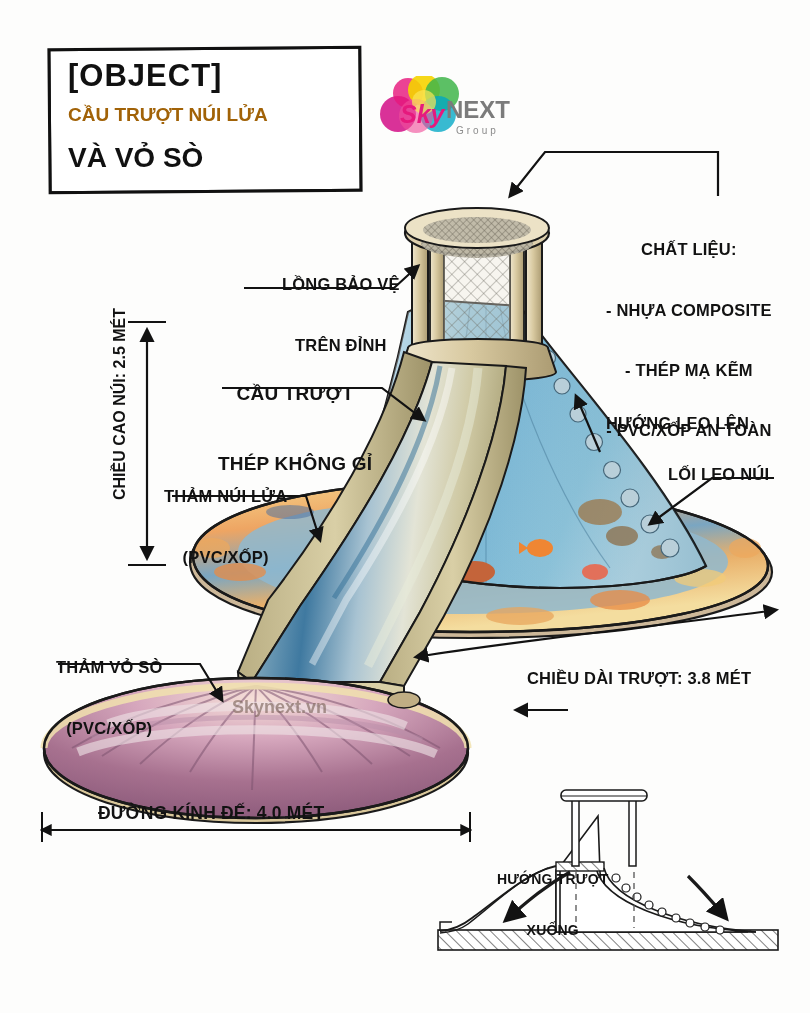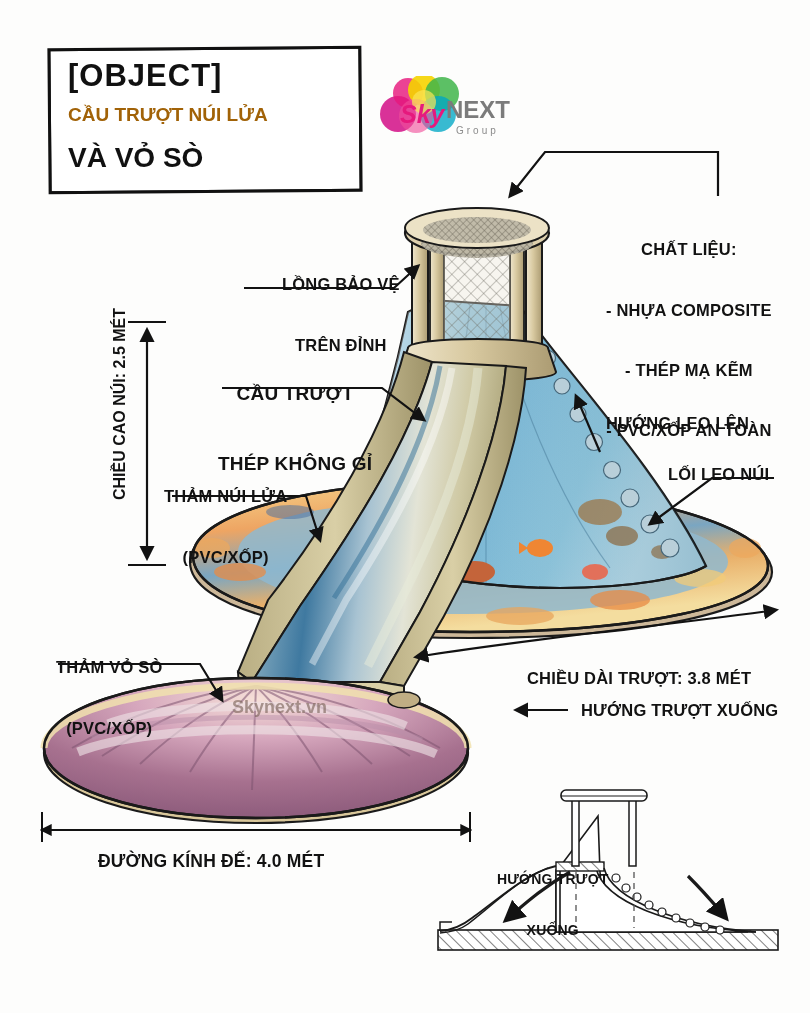--- a/index.html
+++ b/index.html
@@ -48,21 +48,21 @@
   
   .t-cage{left:238px;top:234px;font-size:16.5px;text-align:center;margin-left:44px;}
   .t-slide{left:218px;top:336px;font-size:19px;}
   .t-mat-vol{left:164px;top:446px;font-size:16.5px;}
   .t-mat-shell{left:56px;top:617px;font-size:16.5px;}
   .t-mat{left:606px;top:199px;font-size:16.5px;}
   .t-climbdir{left:606px;top:413px;font-size:16.5px;}
   .t-climbpath{left:668px;top:464px;font-size:16.5px;}
   .t-len{left:527px;top:668px;font-size:16.5px;}
   .t-slidedir{left:581px;top:700px;font-size:16.5px;}
-  .t-dia{left:98px;top:851px;font-size:17.5px;}
+  .t-dia{left:98px;top:803px;font-size:17.5px;}
   .t-inset{left:497px;top:837px;font-size:14px;text-align:center;}
 
   #t-height{
     position:absolute;left:-10px;top:395px;width:260px;
     font-size:16px;font-weight:bold;color:#121212;
     transform:rotate(-90deg);transform-origin:center center;
     text-align:center;white-space:pre;
   }
   #watermark{
     position:absolute;left:232px;top:697px;
@@ -386,21 +386,20 @@
     <div>- THÉP MẠ KẼM</div>
     <div>- PVC/XỐP AN TOÀN</div>
   </div>
 
   <div class="lbl t-climbdir">HƯỚNG LEO LÊN</div>
 
   <div class="lbl t-climbpath">LỐI LEO NÚI</div>
 
   <div class="lbl t-len">CHIỀU DÀI TRƯỢT: 3.8 MÉT</div>
 
-  <div class="lbl t-slidedir">HƯỚNG TRƯỢT XUỐNG</div>
 
   <div class="lbl t-dia">ĐƯỜNG KÍNH ĐẾ: 4.0 MÉT</div>
 
   <div id="t-height">CHIỀU CAO NÚI: 2.5 MÉT</div>
 
   <div class="lbl t-inset">
     <div>HƯỚNG TRƯỢT</div>
     <div>XUỐNG</div>
   </div>
 

